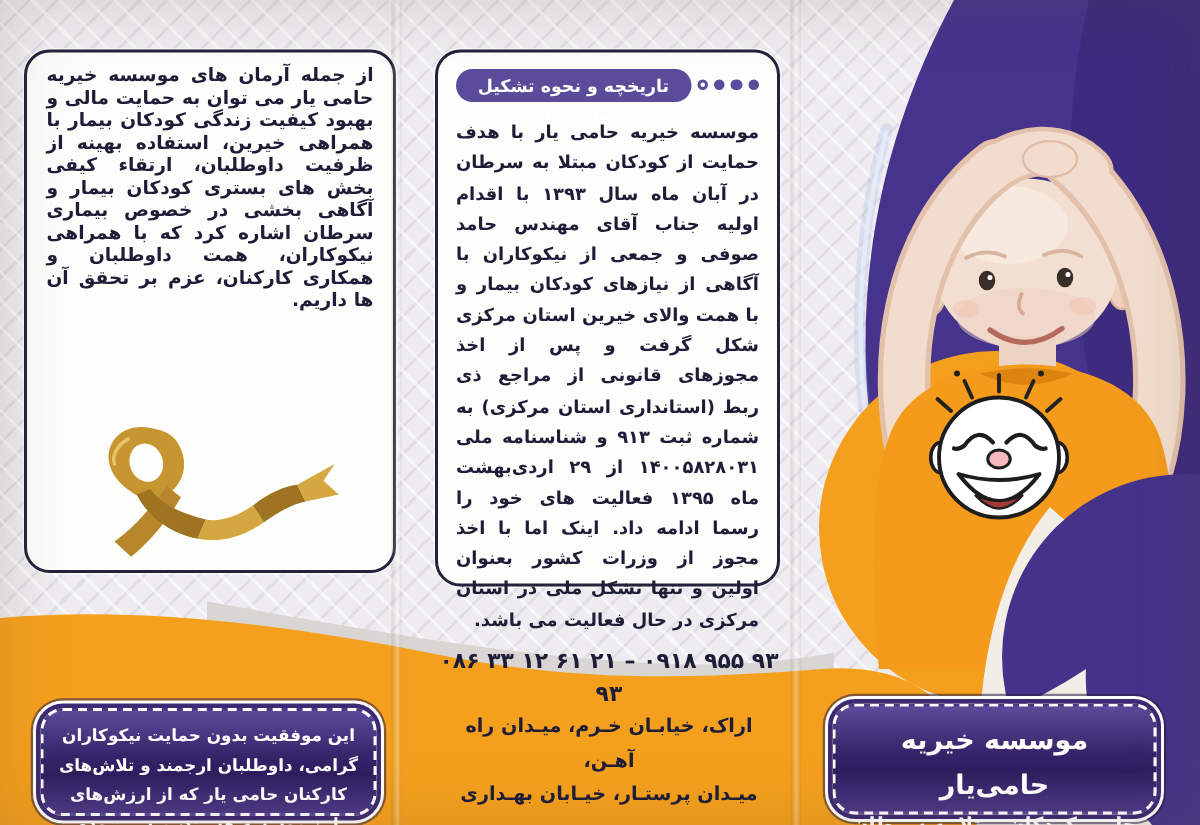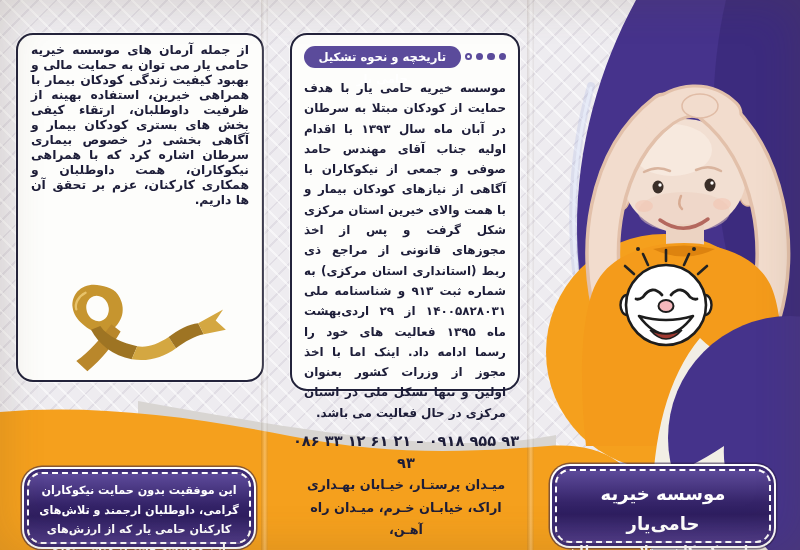--- a/index.html
+++ b/index.html
@@ -160,22 +160,22 @@
   </div>
   <div class="cardbody" id="history-body">موسسه خیریه حامی یار با هدف حمایت از کودکان مبتلا به سرطان در آبان ماه سال ۱۳۹۳ با اقدام اولیه جناب آقای مهندس حامد صوفی و جمعی از نیکوکاران با آگاهی از نیازهای کودکان بیمار و با همت والای خیرین استان مرکزی شکل گرفت و پس از اخذ مجوزهای قانونی از مراجع ذی ربط (استانداری استان مرکزی) به شماره ثبت ۹۱۳ و شناسنامه ملی ۱۴۰۰۵۸۲۸۰۳۱ از ۲۹ اردی‌بهشت ماه ۱۳۹۵ فعالیت های خود را رسما ادامه داد. اینک اما با اخذ مجوز از وزرات کشور بعنوان اولین و تنها تشکل ملی در استان مرکزی در حال فعالیت می باشد.</div>
 </div>
 
 <div class="fancybox" id="ack-box">
   <span>این موفقیت بدون حمایت نیکوکاران گرامی، داوطلبان ارجمند و تلاش‌های کارکنان حامی یار که از ارزش‌های این موسسه هستند، میسر نبوده است.</span>
 </div>
 
 <div id="contact">
   <div id="phones">۰۸۶ ۳۳ ۱۲ ۶۱ ۲۱ – ۰۹۱۸ ۹۵۵ ۹۳ ۹۳</div>
+  <div class="addr">اراک، خیابـان خـرم، میـدان راه آهـن،</div>
   <div class="addr">میـدان پرستـار، خیـابان بهـداری</div>
-  <div class="addr">اراک، خیابـان خـرم، میـدان راه آهـن،</div>
 </div>
 
 <div class="fancybox" id="brand-box">
   <div id="brand-name">موسسه خیریه حامی‌یار</div>
   <div id="brand-tagline">حامی کودکان مبتلا به سرطان</div>
 </div>
 
 <div class="fold" id="fold-a"></div>
 <div class="fold" id="fold-b"></div>
 

